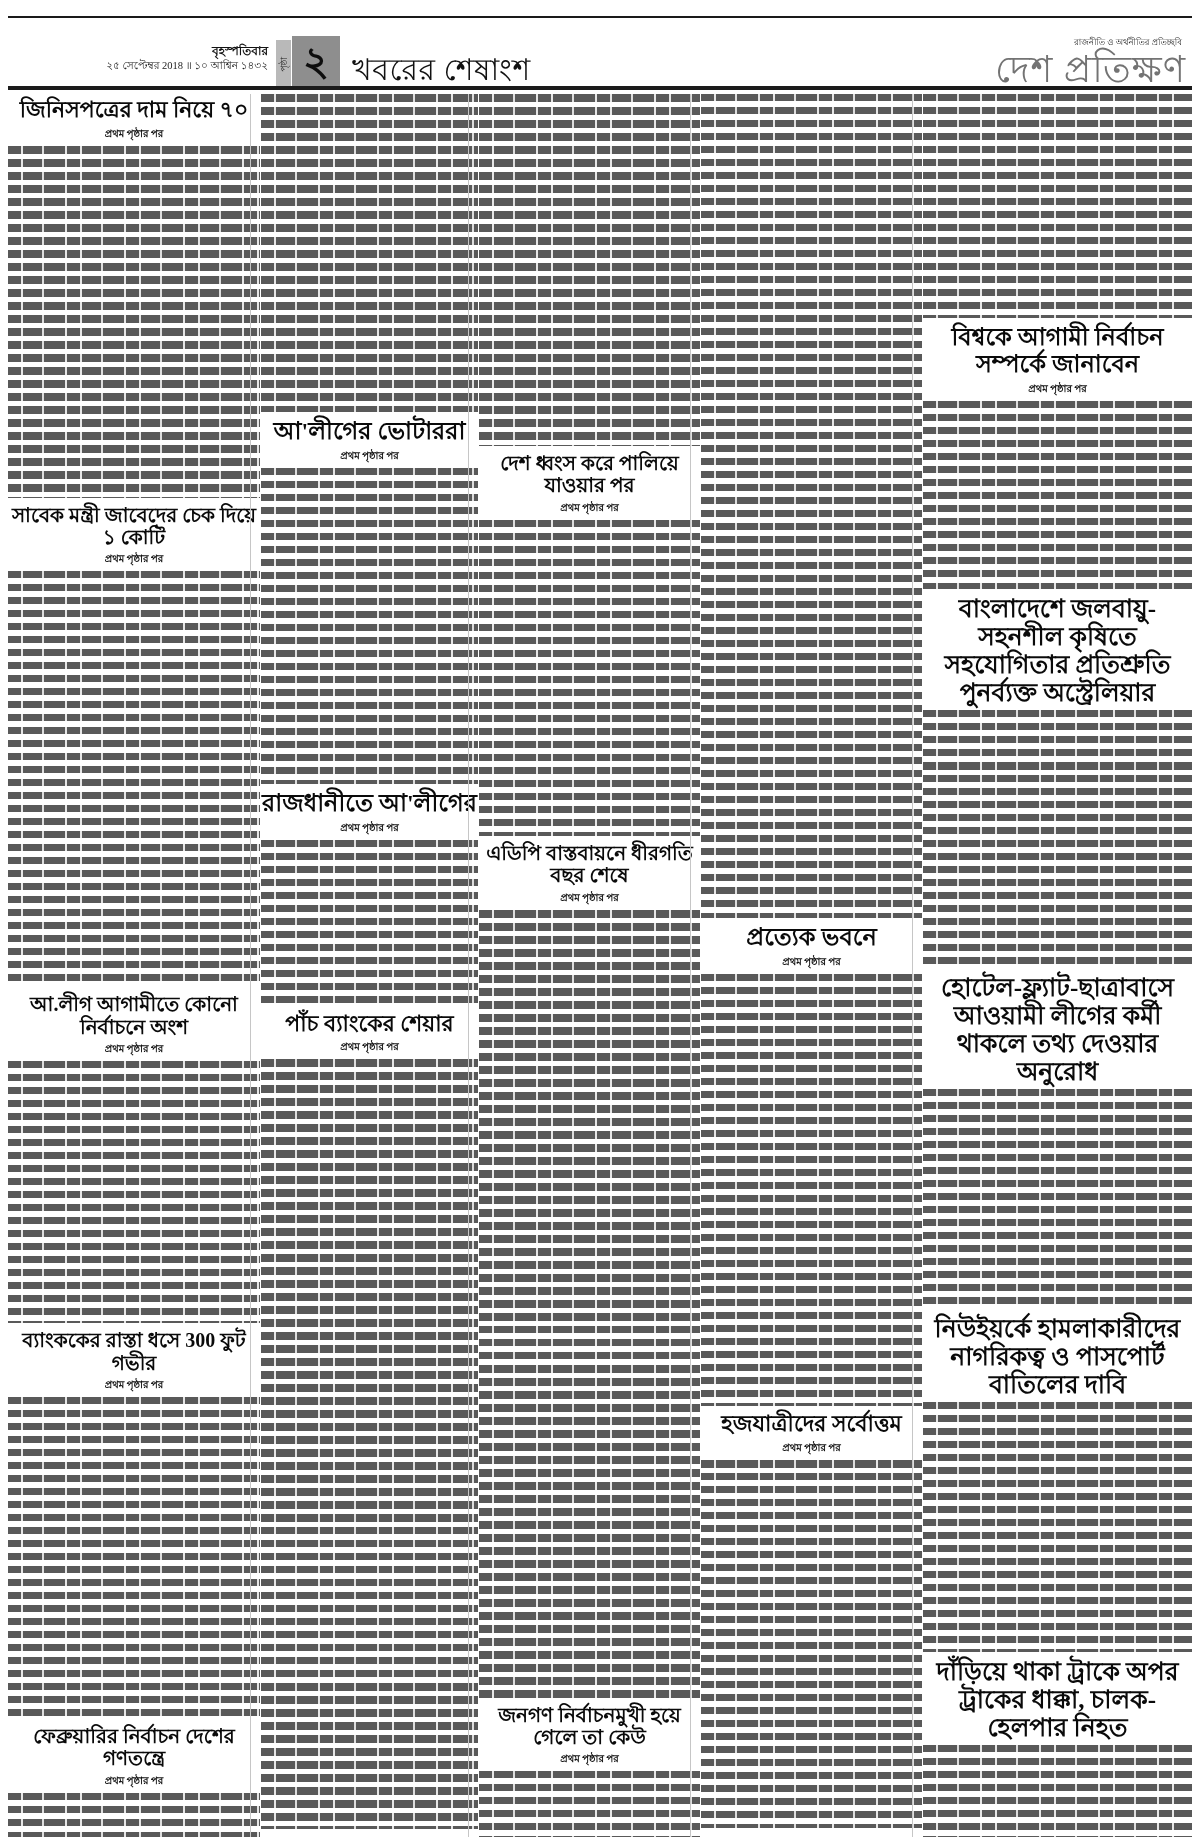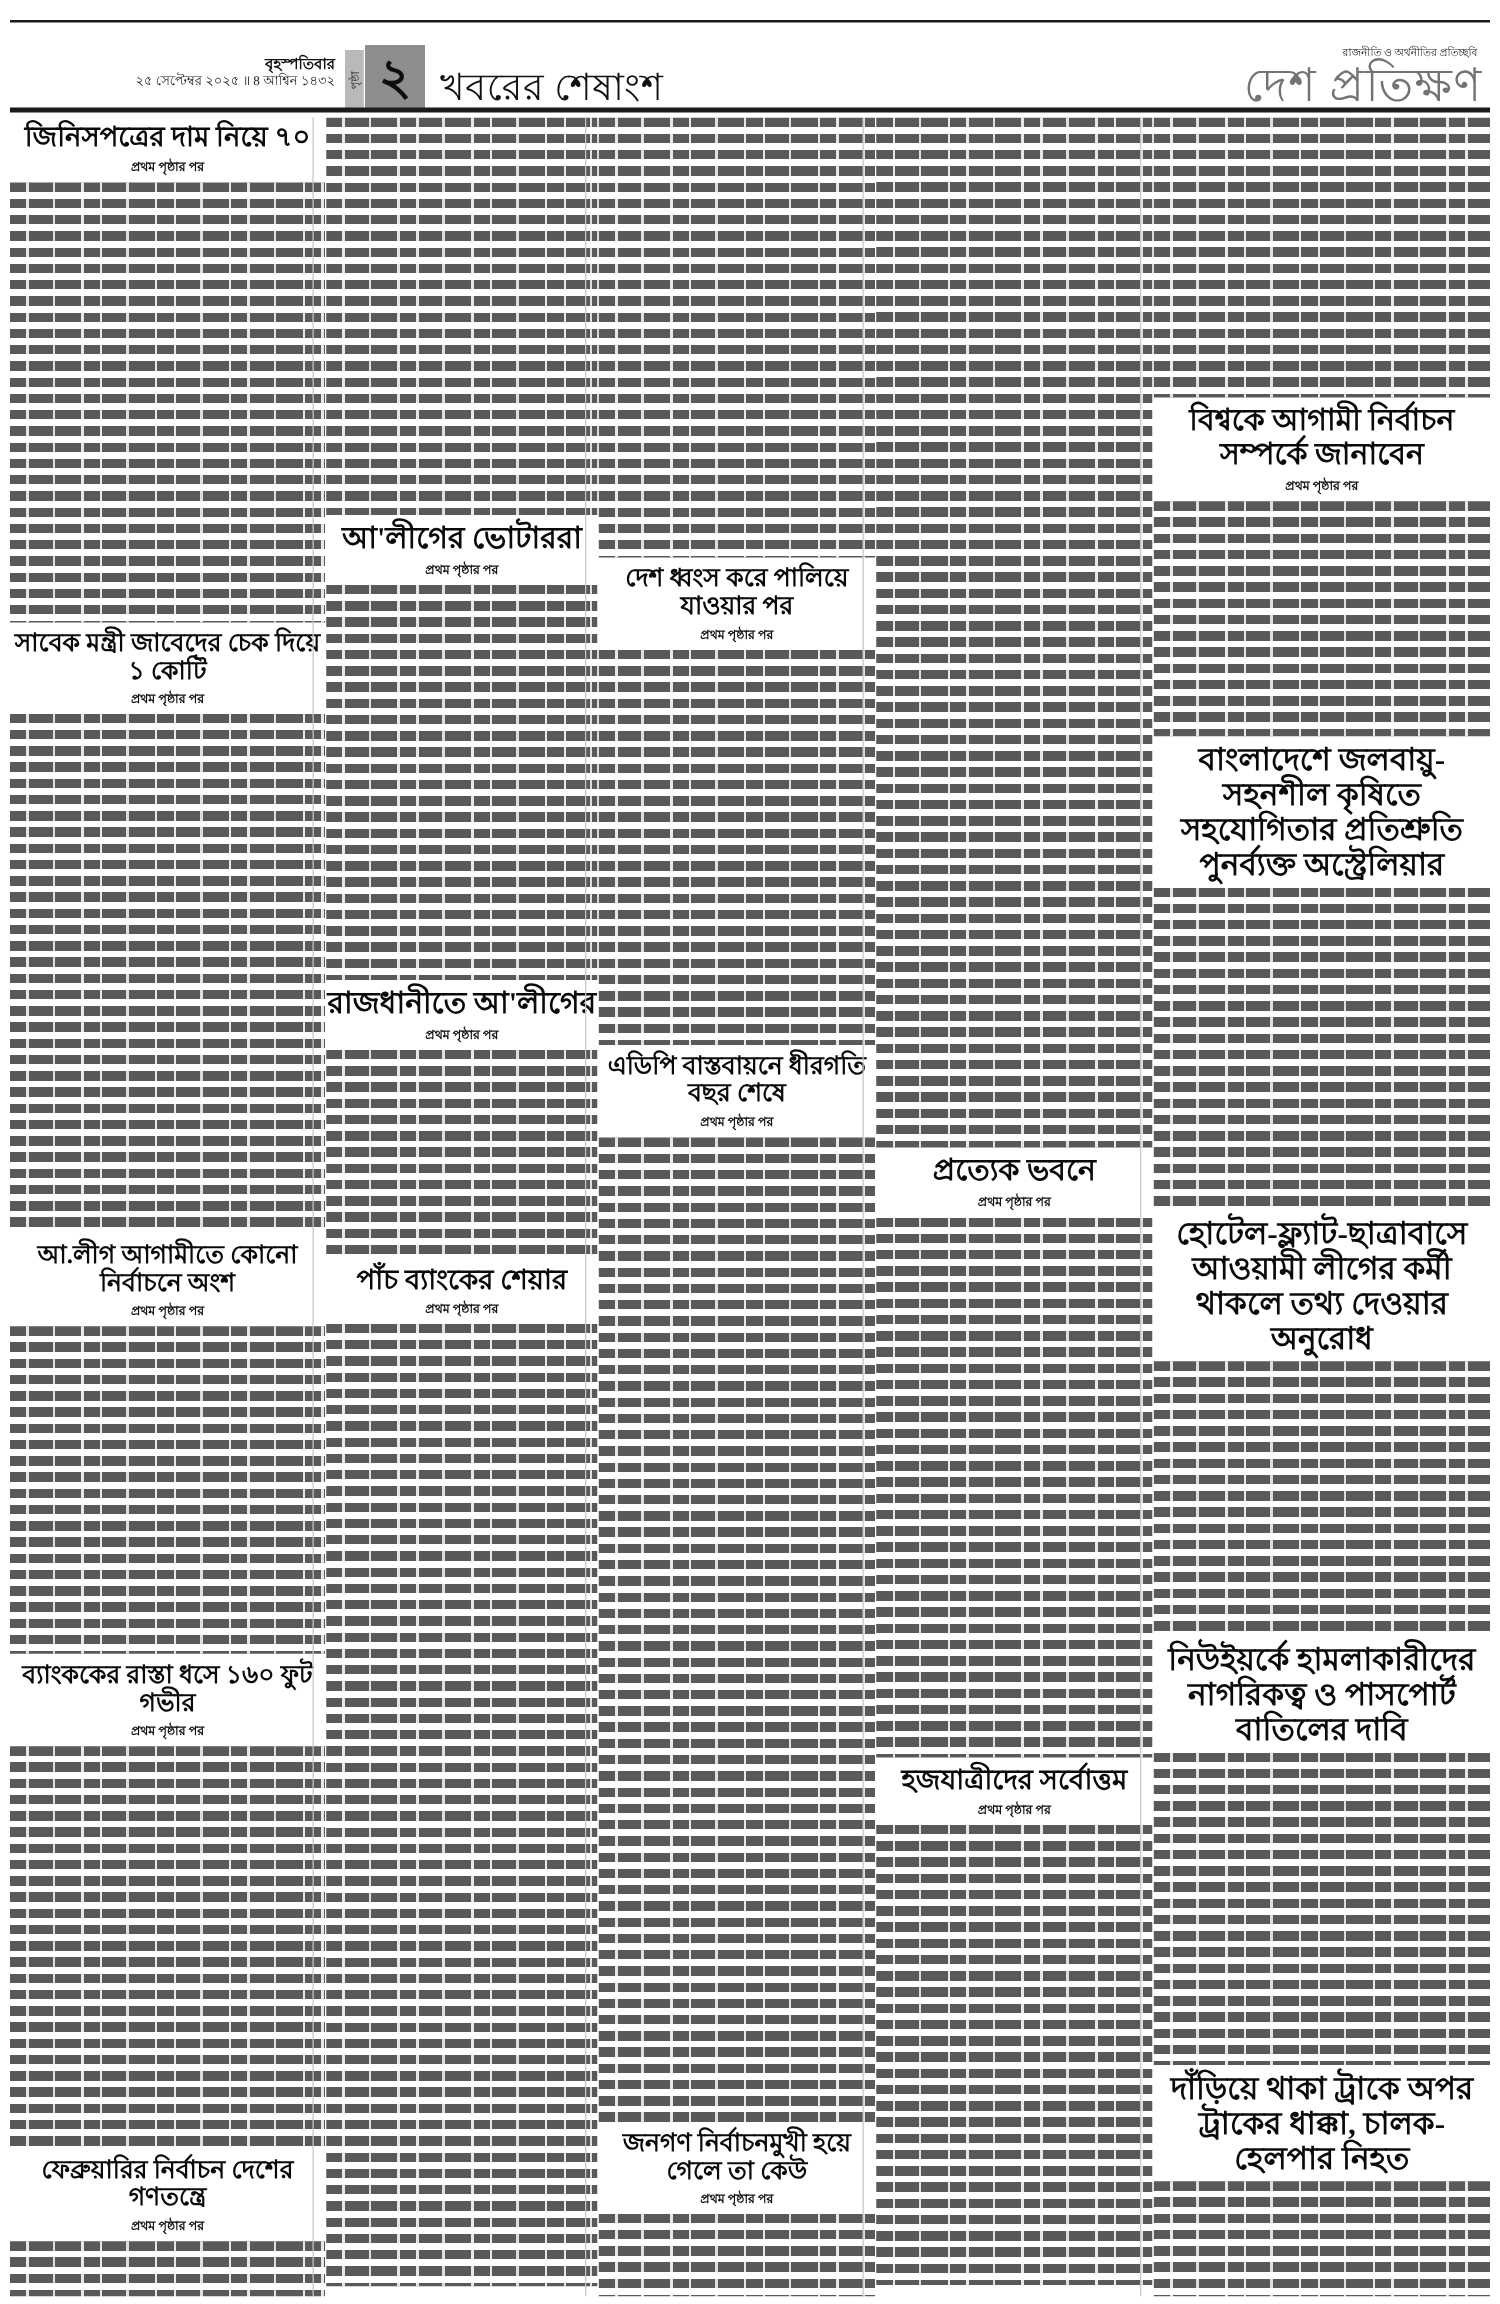--- a/index.html
+++ b/index.html
@@ -61,21 +61,21 @@
   .cont { font-size:10px; font-weight:bold; margin-top:3px; color:#111; }
 </style>
 </head>
 <body>
 
 <div class="top-rule"></div>
 
 <div class="header">
   <div class="dateblock">
     <div class="day">বৃহস্পতিবার</div>
-    <div class="date">২৫ সেপ্টেম্বর ২০২৫ ॥ 8 আশ্বিন ১৪৩২</div>
+    <div class="date">২৫ সেপ্টেম্বর 2018 ॥ ১০ আশ্বিন ১৪৩২</div>
   </div>
   <div class="page-tab">
     <span>পৃষ্ঠা</span>
   </div>
   <div class="page-num-box">
     <span>২</span>
   </div>
   <div class="section-title">খবরের শেষাংশ</div>
   <div class="masthead">
     <div class="tagline">রাজনীতি ও অর্থনীতির প্রতিচ্ছবি</div>
@@ -96,21 +96,21 @@
       <h2 class="hl h20">সাবেক মন্ত্রী জাবেদের চেক দিয়ে ১ কোটি</h2>
       <div class="cont">প্রথম পৃষ্ঠার পর</div>
     </div>
     <div class="greek" style="height:416px"></div>
     <div class="art">
       <h2 class="hl h20">আ.লীগ আগামীতে কোনো নির্বাচনে অংশ</h2>
       <div class="cont">প্রথম পৃষ্ঠার পর</div>
     </div>
     <div class="greek" style="height:262px"></div>
     <div class="art">
-      <h2 class="hl h20">ব্যাংককের রাস্তা ধসে ১৬০ ফুট গভীর</h2>
+      <h2 class="hl h20">ব্যাংককের রাস্তা ধসে 300 ফুট গভীর</h2>
       <div class="cont">প্রথম পৃষ্ঠার পর</div>
     </div>
     <div class="greek" style="height:322px"></div>
     <div class="art">
       <h2 class="hl h20">ফেব্রুয়ারির নির্বাচন দেশের গণতন্ত্রে</h2>
       <div class="cont">প্রথম পৃষ্ঠার পর</div>
     </div>
     <div class="greek" style="height:96px"></div>
   </div>
 

